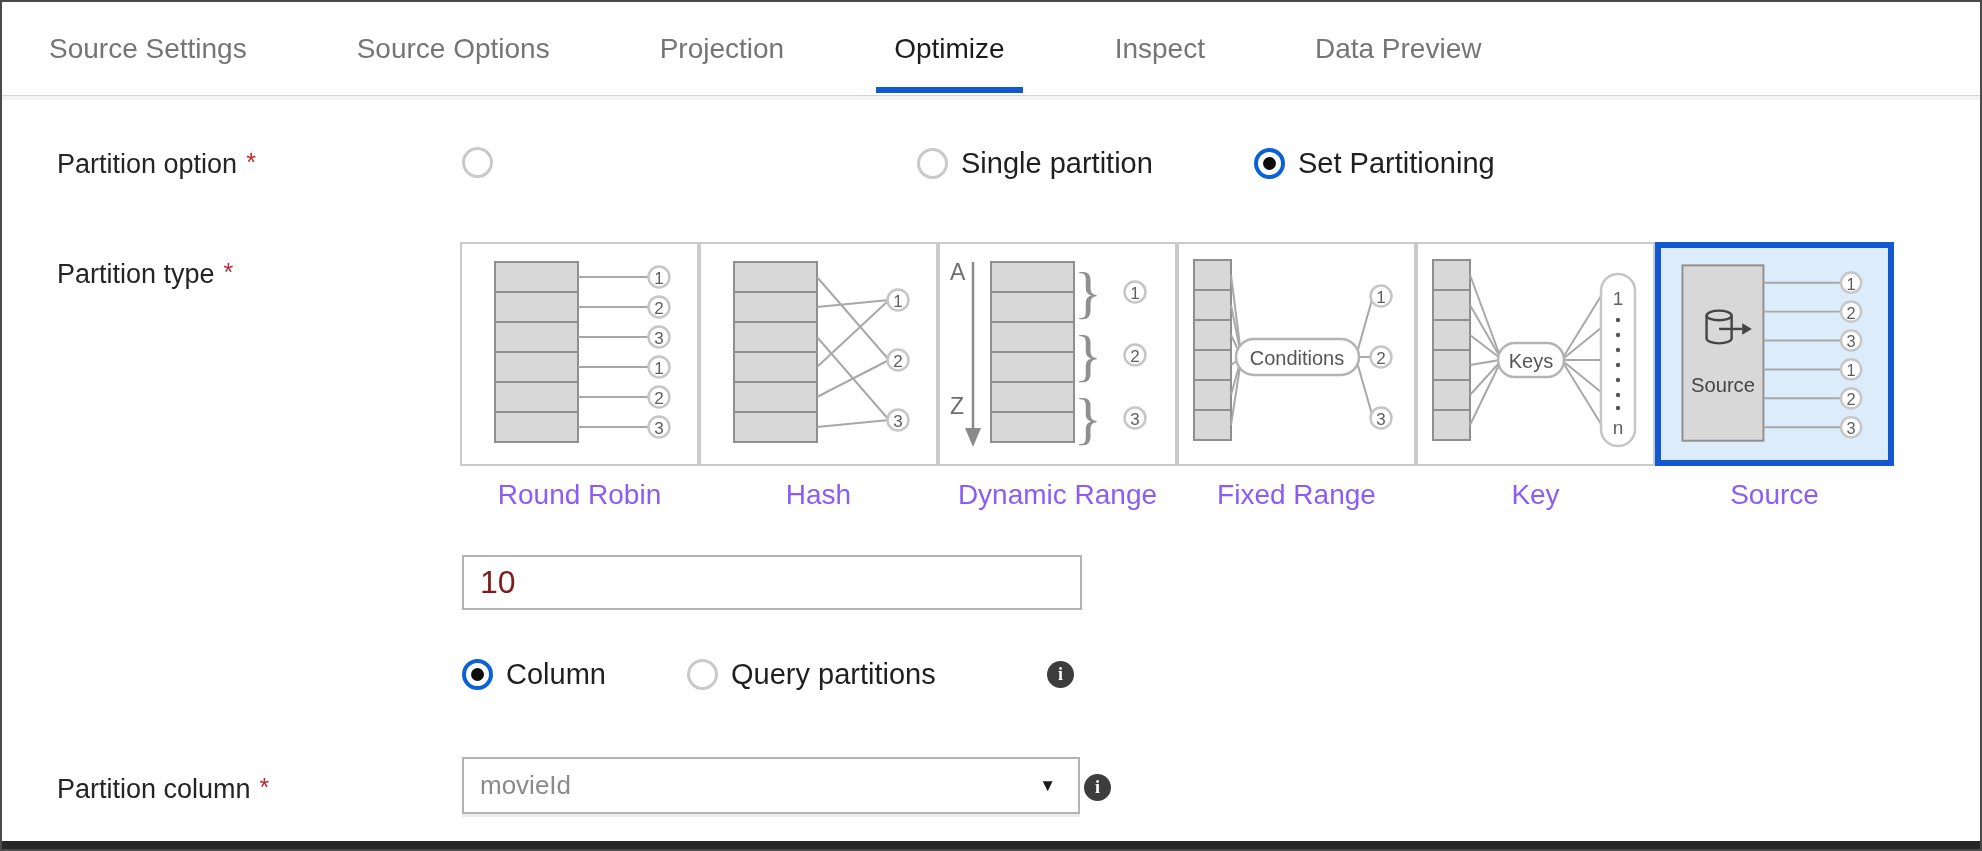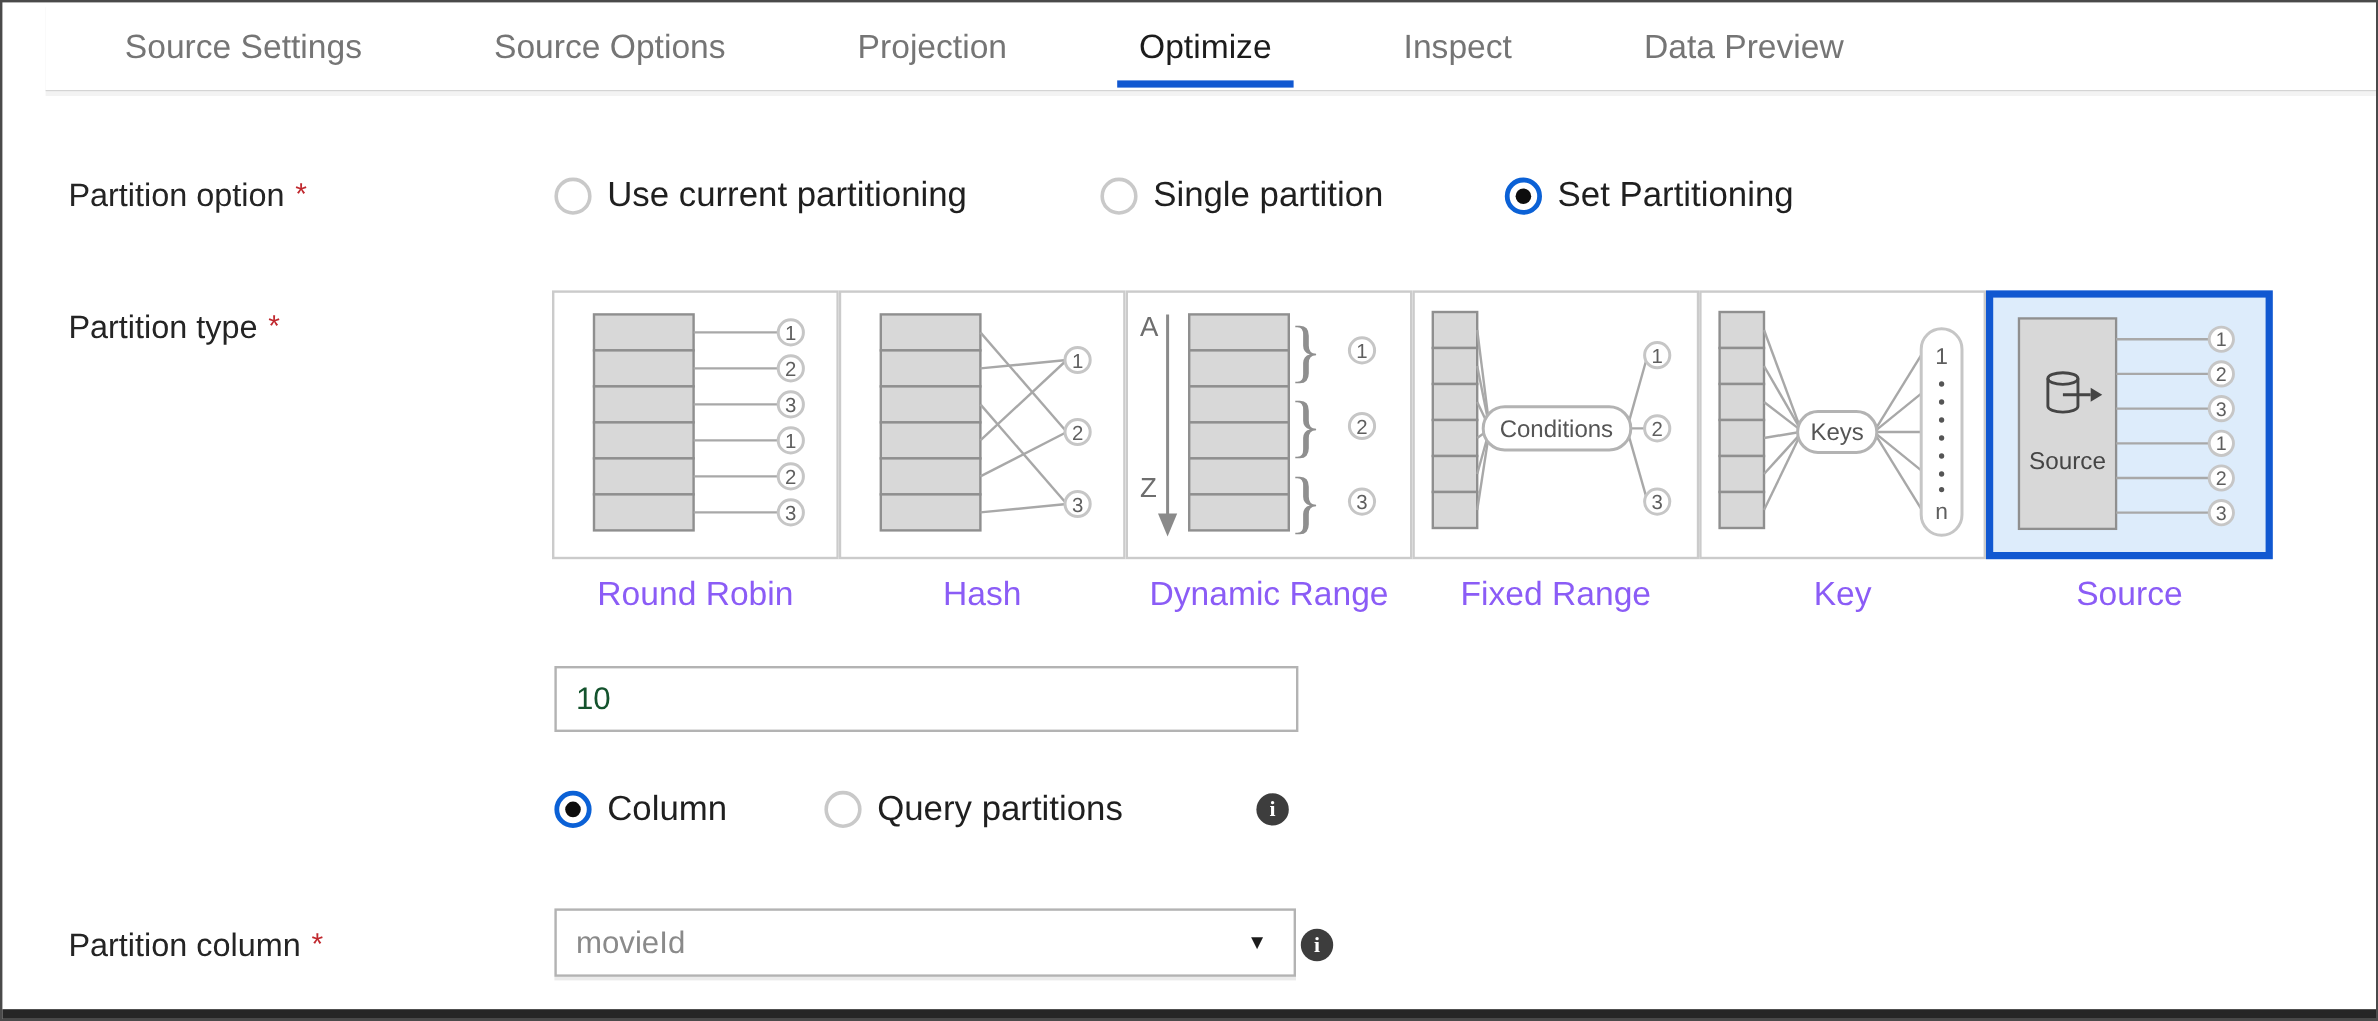--- a/index.html
+++ b/index.html
@@ -6,22 +6,22 @@
     --accent:#1158d1; --selbg:#ddecfb; --red:#c0282e;
   }
   *{box-sizing:border-box;}
   html,body{margin:0;padding:0;background:#fff;}
   body{width:1982px;height:851px;position:relative;overflow:hidden;
        font-family:"Liberation Sans",sans-serif;color:#262626;}
   .page{position:absolute;inset:0;border:2px solid #4a4a4a;background:#fff;}
   .bottom-bar{position:absolute;left:0;right:0;bottom:0;height:8px;background:#262626;z-index:5;}
 
   
-  .tabbar{position:absolute;left:0;top:0;right:0;height:74px;display:flex;align-items:stretch;
-          padding-left:66px;gap:110px;border-bottom:1px solid #d4d4d4;box-shadow:0 4px 0 #f3f3f3;margin-left:36px;}
+  .tabbar{position:absolute;left:0;top:0;right:0;height:94px;display:flex;align-items:stretch;
+          padding-left:47px;gap:110px;border-bottom:1px solid #d4d4d4;box-shadow:0 4px 0 #f3f3f3;}
   .tab{position:relative;display:flex;align-items:center;font-size:28px;color:#757575;cursor:pointer;white-space:nowrap;}
   .tab.active{color:#1c1c1c;}
   .tab.active::after{content:"";position:absolute;left:-18px;right:-18px;bottom:2px;height:6px;background:var(--accent);}
 
   
   .form-label{position:absolute;left:55px;font-size:27px;color:#242424;white-space:nowrap;}
   .req{color:var(--red);margin-left:9px;font-size:25px;vertical-align:2px;}
 
   
   .radio-item{position:absolute;display:flex;align-items:center;gap:13px;cursor:pointer;}
@@ -53,21 +53,21 @@
              text-anchor:middle;dominant-baseline:central;}
   svg .az{fill:#6e6e6e;font-size:23px;font-family:"Liberation Sans",sans-serif;}
   svg .dbicon{stroke:#454545;stroke-width:2.5;fill:none;}
   svg .dbfill{fill:#454545;}
   svg .srctxt{fill:#454545;font-size:21px;font-family:"Liberation Sans",sans-serif;
               text-anchor:middle;dominant-baseline:central;}
   svg .dot{fill:#555;}
 
   
   .text-input{position:absolute;left:460px;top:553px;width:620px;height:55px;border:2px solid #b3b3b3;
-              font-size:26px;color:#14532d;padding:0 16px;background:#fff;outline:none;
+              font-size:32px;color:#7f1d1d;padding:0 16px;background:#fff;outline:none;
               font-family:"Liberation Sans",sans-serif;}
   .dropdown{position:absolute;left:460px;top:755px;width:618px;height:57px;border:2px solid #b3b3b3;
             background:#fff;display:flex;align-items:center;padding:0 22px 0 16px;cursor:pointer;
             box-shadow:0 3px 0 #ebebeb;text-align:center;}
   .dropdown-value{font-size:26px;color:#8a8a8a;}
   .dropdown-caret{margin-left:auto;font-size:17px;color:#1b1b1b;}
 
   .info-icon{position:absolute;width:27px;height:27px;border-radius:50%;background:#3d3d3d;color:#fff;
              display:flex;align-items:center;justify-content:center;font-size:18px;font-weight:bold;
              font-family:"Liberation Serif",serif;cursor:pointer;}
@@ -85,21 +85,20 @@
     <div class="tab">Inspect</div>
     <div class="tab">Data Preview</div>
   </div>
 
   <div class="form-label" style="top:146px">
     <span>Partition option</span><span class="req">*</span>
   </div>
 
   <div class="radio-item" style="left:460px;top:145px">
     <span class="radio-circle"></span>
-    <span class="radio-label">Use current partitioning</span>
   </div>
   <div class="radio-item selected" style="left:1252px;top:145px">
     <span class="radio-circle">
         <span class="radio-dot"></span>
       </span>
     <span class="radio-label">Set Partitioning</span>
   </div>
   <div class="radio-item" style="left:915px;top:145px">
     <span class="radio-circle"></span>
     <span class="radio-label">Single partition</span>

